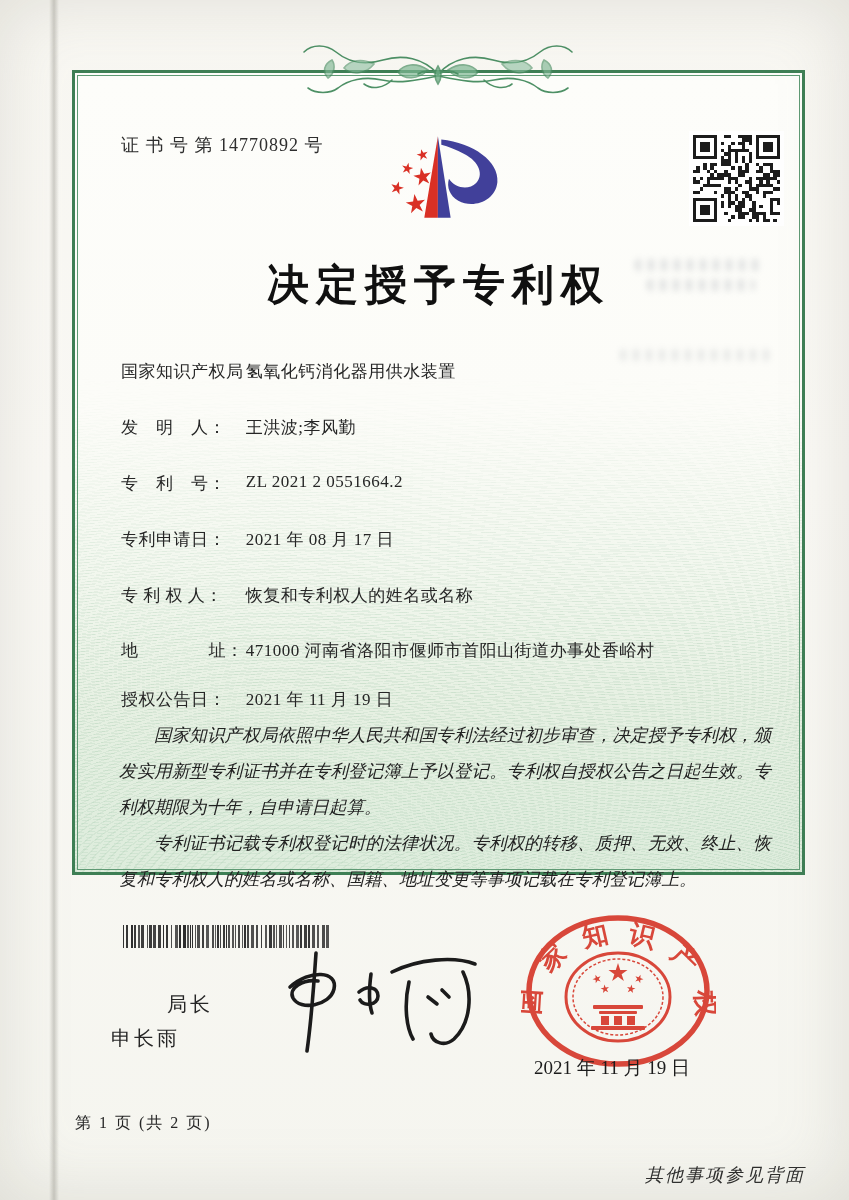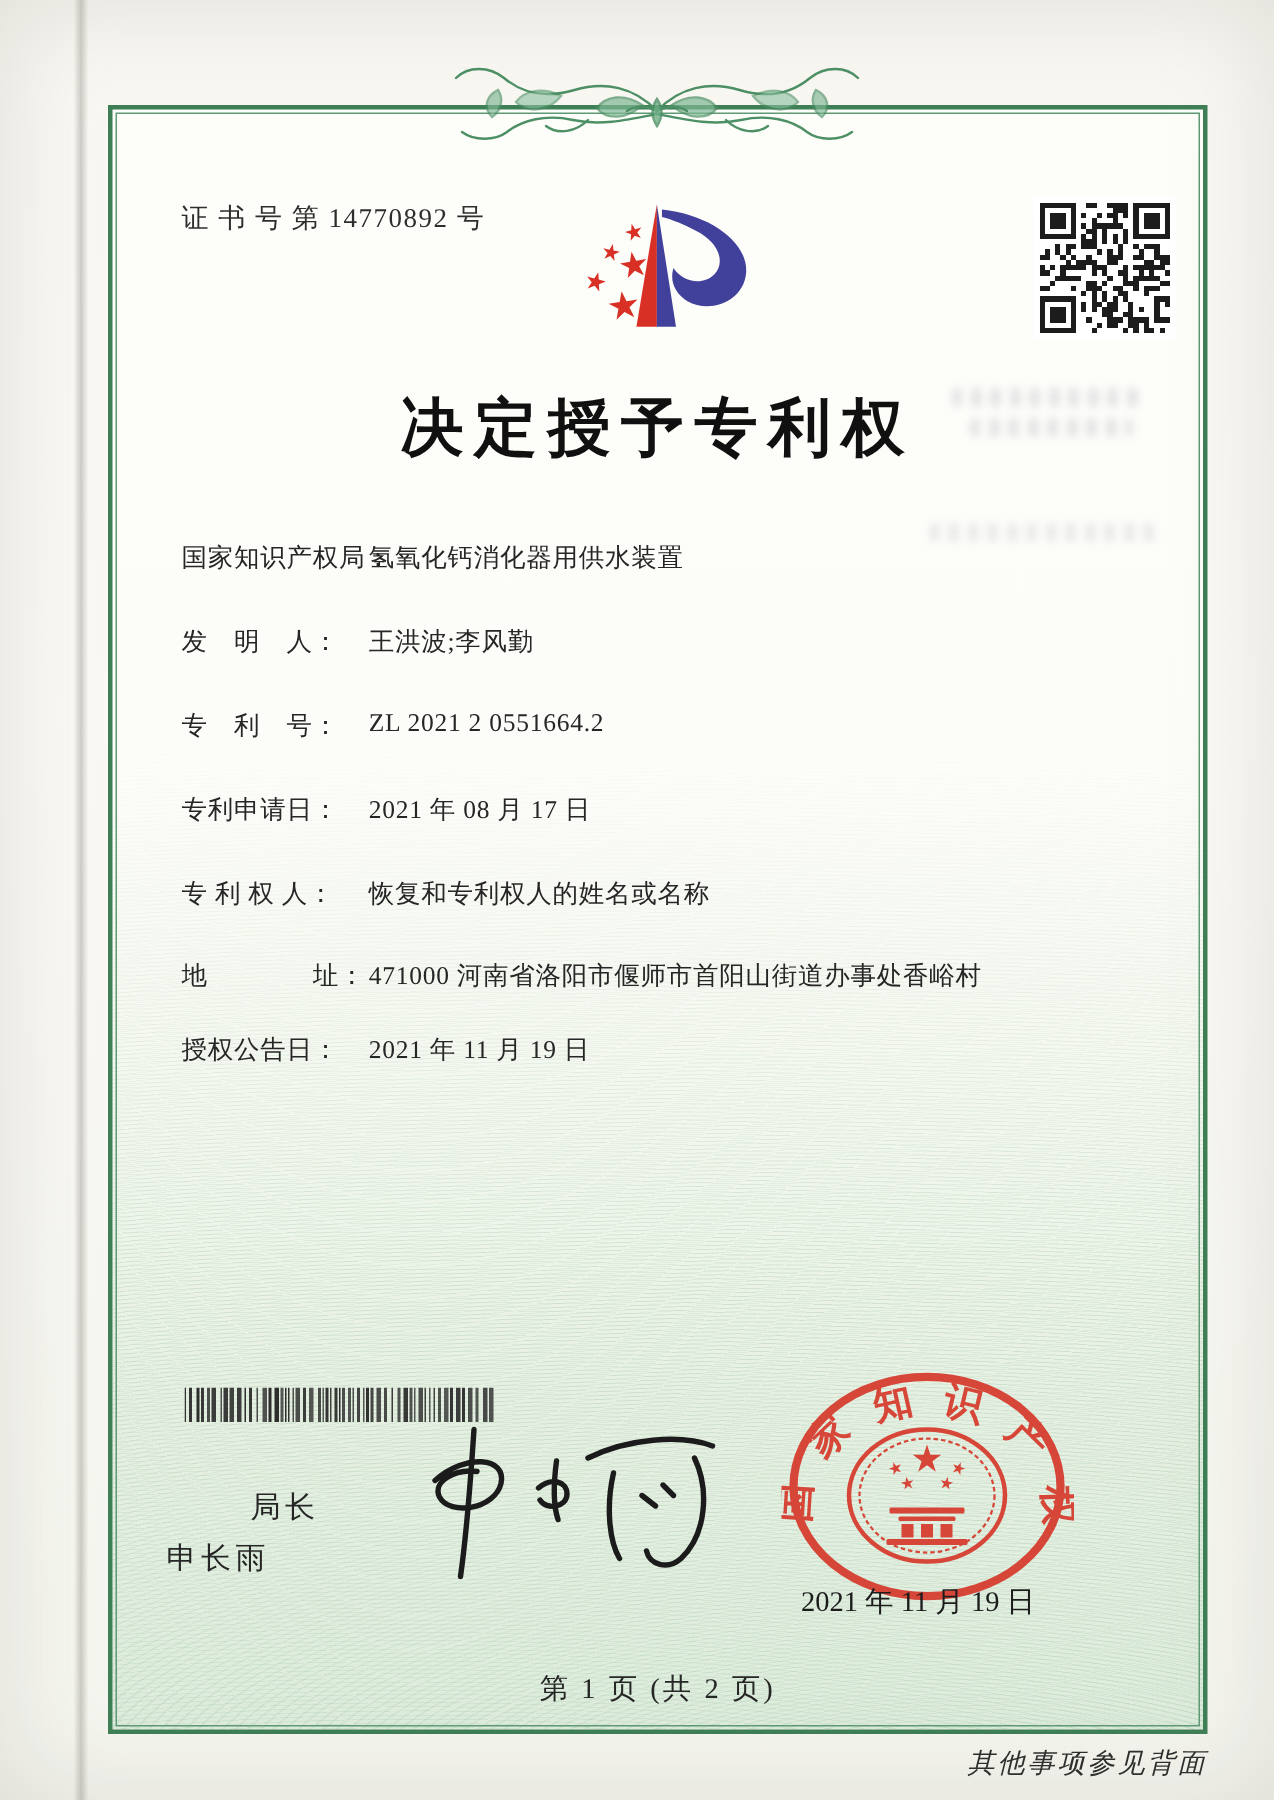--- a/index.html
+++ b/index.html
@@ -15,21 +15,21 @@
     position:absolute; inset:0;
     background:linear-gradient(180deg,#f8f7f2 0%,#faf9f5 40%,#f5f5ef 100%);
   }
   .shade-left{ position:absolute; left:49px; top:0; width:10px; height:100%;
     background:linear-gradient(90deg,rgba(255,255,255,0),rgba(108,106,96,.30) 50%,rgba(255,255,255,0));
     pointer-events:none; z-index:6;}
   .vignette{ position:absolute; inset:0; pointer-events:none; z-index:6;
     box-shadow:inset 0 0 70px rgba(140,138,125,.22);}
   
   .frame {
-    position:absolute; left:72px; top:70px; width:733px; height:1086px;
+    position:absolute; left:72px; top:70px; width:733px; height:805px;
     border:3px solid #3e7f55;
     background:linear-gradient(180deg,#fdfdfa 0%,#fcfcf8 42%,#f2f7ee 62%,#e6f0e2 80%,#ddecdc 100%);
   }
   .frame-inner {
     position:absolute; inset:2px; border:1px solid #5f9a74; pointer-events:none; z-index:1;
   }
   .wave {
     position:absolute; inset:0; z-index:0; pointer-events:none;
     background:
       repeating-radial-gradient(ellipse 850px 260px at 28% 118%, rgba(110,170,130,.12) 0 2px, rgba(0,0,0,0) 2px 9px),
@@ -62,21 +62,21 @@
     font-style:italic; color:#222;
   }
   .legal p { text-indent:2em; }
   
   .barcode { position:absolute; left:48px; top:852px; width:212px; height:23px; }
   .officer-title { position:absolute; left:48px; top:918px; font-size:20px; letter-spacing:3px;margin-left:44px; }
   .officer-name  { position:absolute; left:36px; top:952px; font-size:20px; letter-spacing:3px; }
   .signature { position:absolute; left:183px; top:868px; width:230px; height:125px; }
   .seal { position:absolute; left:446px; top:838px; width:195px; height:160px; }
   .seal-date { position:absolute; left:432px; top:982px; width:210px; text-align:center; font-size:19px; color:#1c1c1c; }
-  .page-number { position:absolute; left:0; top:1040px; width:100%; text-align:center; font-size:19px; letter-spacing:2px; }
+  .page-number { position:absolute; left:0; top:1040px; width:100%; font-size:16px; letter-spacing:2px; }
   .back-note {
     position:absolute; left:72px; top:1163px; width:733px; text-align:right;
     font-size:18px; font-style:italic; letter-spacing:2px; color:#2a2a2a;
   }
   
   .smudge { position:absolute; height:12px; border-radius:4px; filter:blur(3px); opacity:.30; pointer-events:none;
     background:repeating-linear-gradient(90deg,#9aa0a8 0 6px,rgba(154,160,168,0) 6px 13px);}
   .sm1{ left:560px; top:186px; width:125px;}
   .sm2{ left:572px; top:206px; width:108px;}
   .sm3{ left:545px; top:276px; width:150px; opacity:.22;}
@@ -457,20 +457,24 @@
       <div class="frow" style="top:279px">
         <span class="flabel">地　　　　址：</span>
         <span class="fvalue">471000 河南省洛阳市偃师市首阳山街道办事处香峪村</span>
       </div>
       <div class="frow" style="top:328px">
         <span class="flabel">授权公告日：</span>
         <span class="fvalue">2021 年 11 月 19 日</span>
       </div>
     </div>
 
+    <div class="legal">
+      <p>国家知识产权局依照中华人民共和国专利法经过初步审查，决定授予专利权，颁发实用新型专利证书并在专利登记簿上予以登记。专利权自授权公告之日起生效。专利权期限为十年，自申请日起算。</p>
+      <p>专利证书记载专利权登记时的法律状况。专利权的转移、质押、无效、终止、恢复和专利权人的姓名或名称、国籍、地址变更等事项记载在专利登记簿上。</p>
+    </div>
 
     <svg class="barcode" id="barcode-svg" viewBox="0 0 212 23" preserveAspectRatio="none">
         <rect x="0" y="0" width="1" height="23" fill="#2a2a2a" opacity="0.96"></rect>
         <rect x="3" y="0" width="2" height="23" fill="#2a2a2a" opacity="0.94"></rect>
         <rect x="8" y="0" width="2" height="23" fill="#2a2a2a" opacity="0.99"></rect>
         <rect x="11" y="0" width="2" height="23" fill="#2a2a2a" opacity="0.93"></rect>
         <rect x="15" y="0" width="2" height="23" fill="#2a2a2a" opacity="0.81"></rect>
         <rect x="18" y="0" width="3" height="23" fill="#2a2a2a" opacity="0.91"></rect>
         <rect x="24" y="0" width="1" height="23" fill="#2a2a2a" opacity="0.81"></rect>
         <rect x="26" y="0" width="3" height="23" fill="#2a2a2a" opacity="0.92"></rect>

